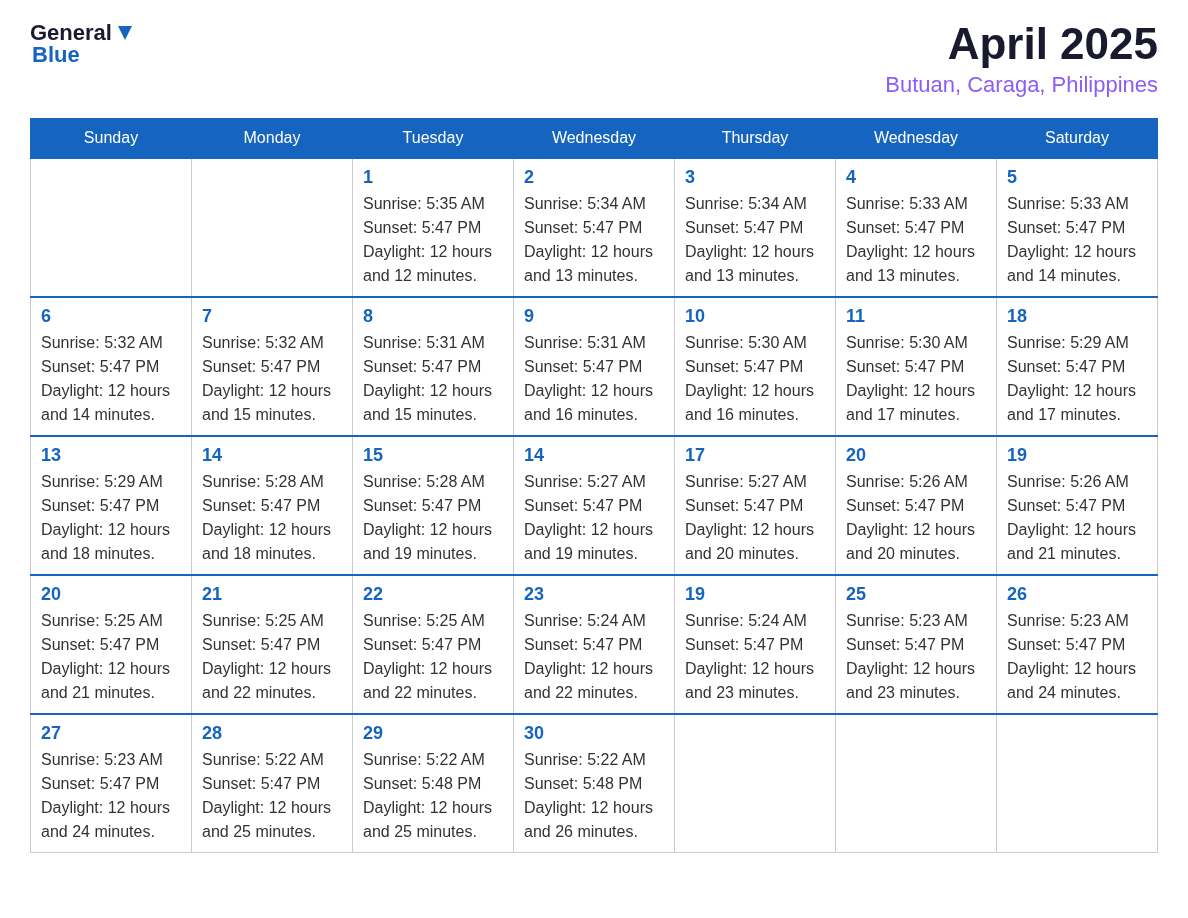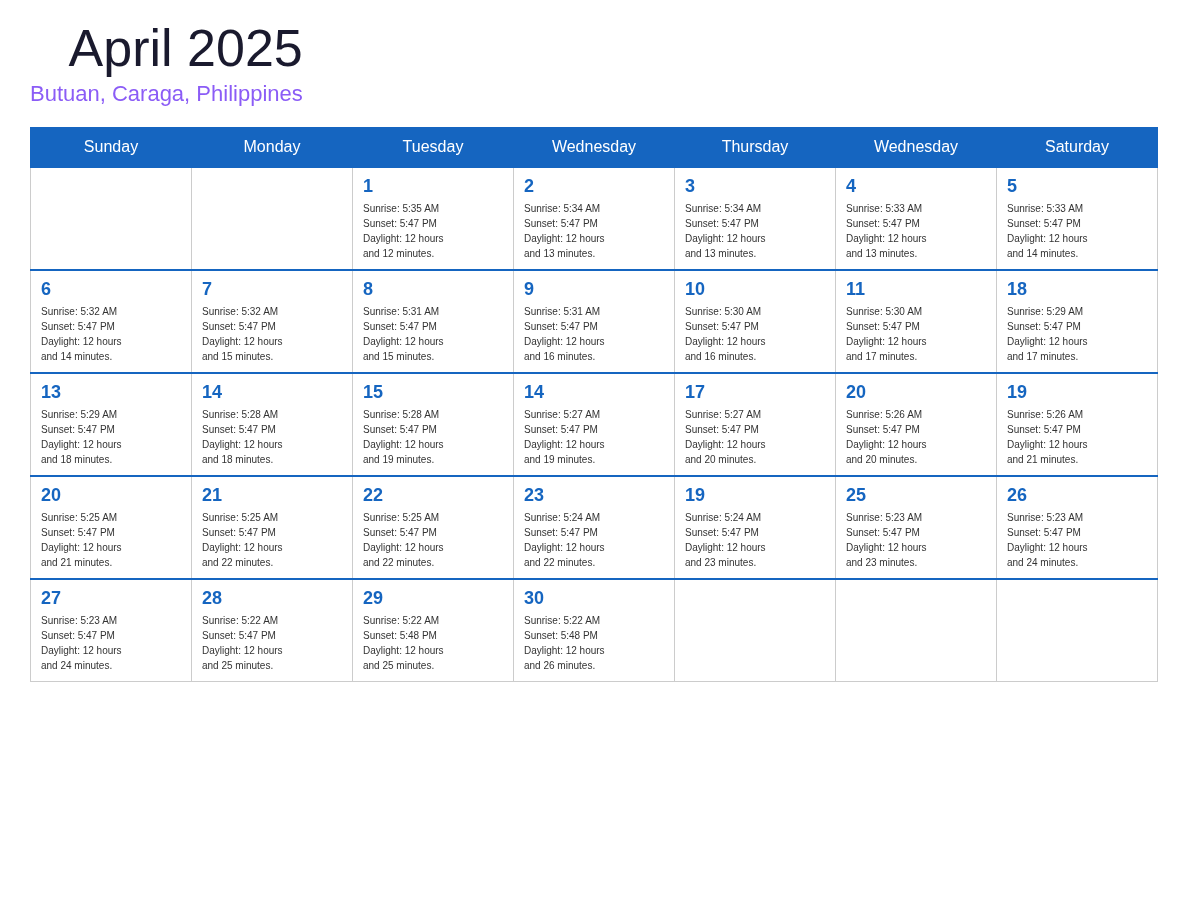--- a/index.html
+++ b/index.html
@@ -29,22 +29,22 @@
     }
     .logo-text-blue {
       font-size: 22px;
       font-weight: bold;
       color: #1565c0;
     }
     .title-area {
       text-align: right;
     }
     .month-title {
-      font-size: 52px;
-      font-weight: normal;
+      font-size: 44px;
+      font-weight: bold;
       color: #1a1a2e;
       line-height: 1.1;
     }
     .location-title {
       font-size: 22px;
       color: #8b5cf6;
       margin-top: 4px;
     }
     .calendar-table {
       width: 100%;
@@ -70,35 +70,46 @@
       color: #333;
     }
     .day-number {
       font-size: 18px;
       font-weight: bold;
       color: #1565c0;
       display: block;
       margin-bottom: 4px;
     }
     .day-info {
-      font-size: 10px;
+      font-size: 16px;
       line-height: 1.5;
       color: #333;
     }
     .empty-cell {
       background: #fff;
     }
     tr.week-row td {
       border-top: 2px solid #1565c0;
     }
   </style>
 </head>
 <body>
 
 <div class="header">
+  <div class="logo">
+    <div style="display:flex; flex-direction:column; align-items:flex-start;">
+      <div style="display:flex; align-items:center;">
+        <span class="logo-text-general">General</span>
+        <svg width="22" height="22" viewBox="0 0 22 22" style="margin-left:2px;">
+          <polygon points="4,4 18,4 11,18" fill="#1565c0"></polygon>
+        </svg>
+      </div>
+      <span class="logo-text-blue" style="margin-top:-4px; margin-left:2px;">Blue</span>
+    </div>
+  </div>
   <div class="title-area">
     <div class="month-title">April 2025</div>
     <div class="location-title">Butuan, Caraga, Philippines</div>
   </div>
 </div>
 
 <table class="calendar-table">
   <thead>
     <tr>
     <th>Sunday</th>

